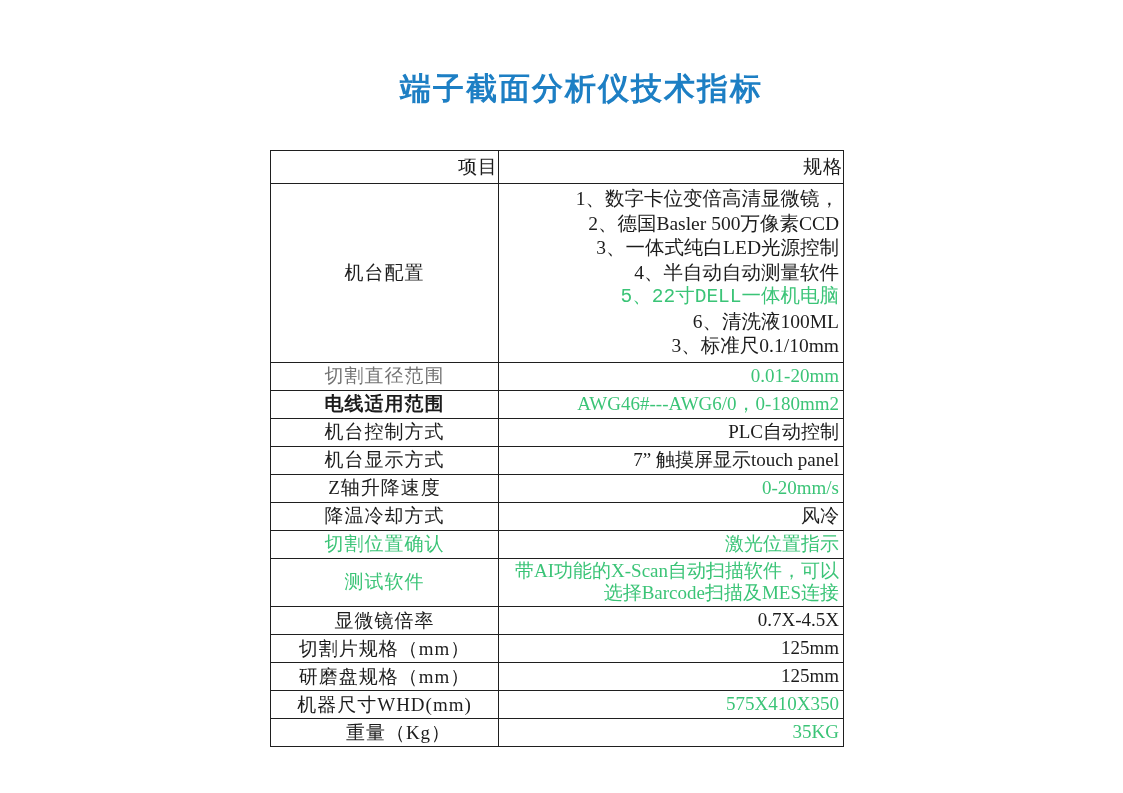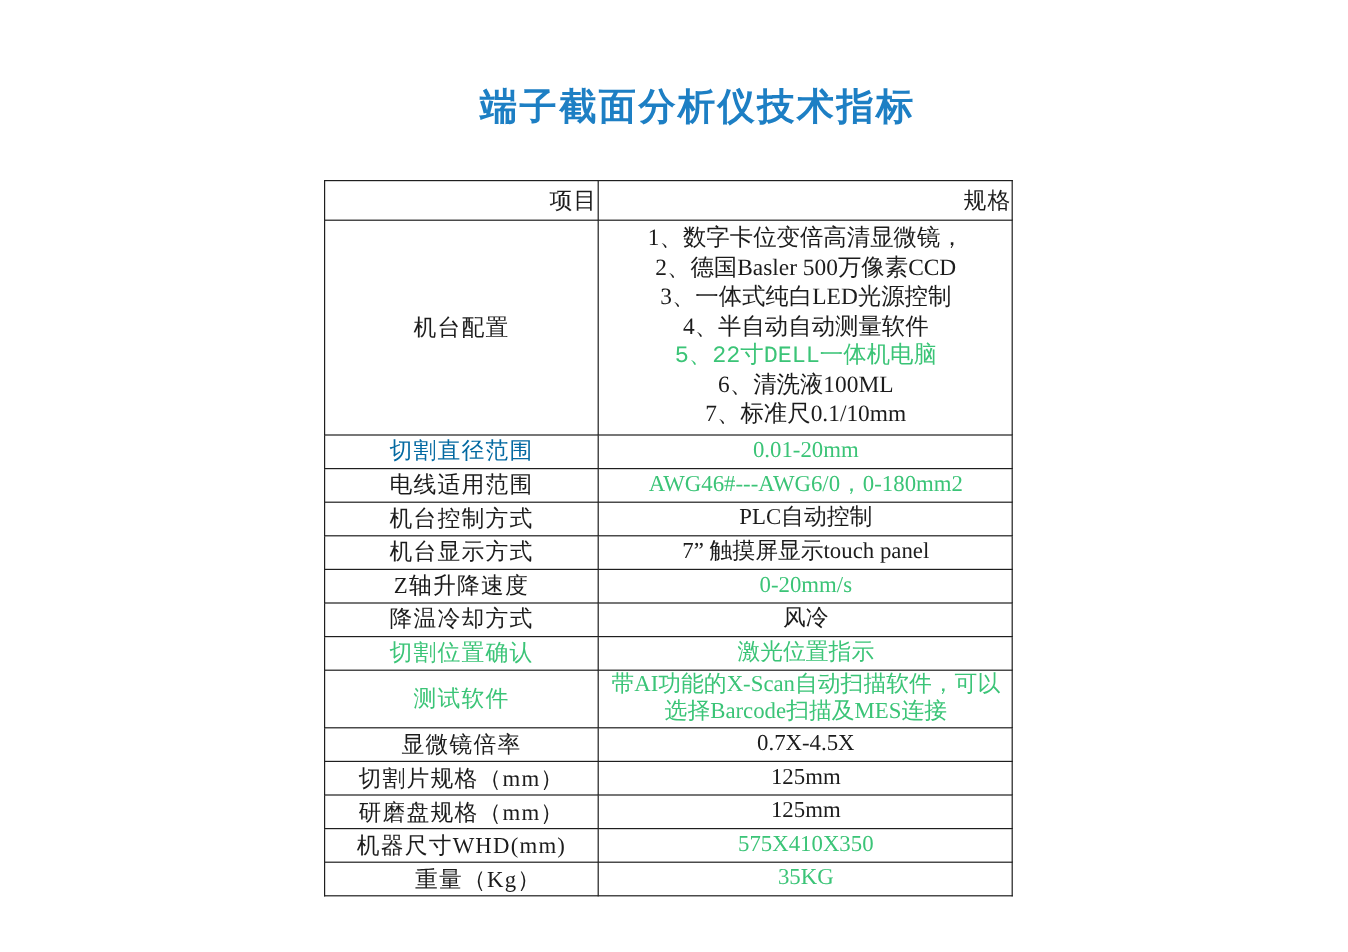--- a/index.html
+++ b/index.html
@@ -38,21 +38,21 @@
     font-size: 16px;
     font-weight: normal;
     text-align: right;
     letter-spacing: 1px;
   }
   td.label-cell {
     text-align: center;
     letter-spacing: 1px;
   }
   td.value-cell {
-    text-align: center;
+    text-align: right;
     padding: 1px 4px 1px 5px;
     line-height: 1.2;
   }
   tr.row-normal { height: 28px; }
   tr.row-config { height: 173px; }
   tr.row-software { height: 47px; }
   .config-line {
     font-size: 19.5px;
     line-height: 24.5px;
     white-space: nowrap;
@@ -79,30 +79,30 @@
 
       <tr class="row-config">
         <td class="label-cell" style="color: rgb(28, 28, 28);">机台配置</td>
         <td class="value-cell pad-config">
           <div class="config-line" style="color: rgb(28, 28, 28);">1、数字卡位变倍高清显微镜，</div>
           <div class="config-line" style="color: rgb(28, 28, 28);">2、德国Basler 500万像素CCD</div>
           <div class="config-line" style="color: rgb(28, 28, 28);">3、一体式纯白LED光源控制</div>
           <div class="config-line" style="color: rgb(28, 28, 28);">4、半自动自动测量软件</div>
           <div class="config-line" style="color: rgb(59, 196, 119); font-family: Liberation Mono, monospace;">5、22寸DELL一体机电脑</div>
           <div class="config-line" style="color: rgb(28, 28, 28);">6、清洗液100ML</div>
-          <div class="config-line" style="color: rgb(28, 28, 28);">7、标准尺0.1/10mm</div>
+          <div class="config-line" style="color: rgb(28, 28, 28);">3、标准尺0.1/10mm</div>
         </td>
       </tr>
 
       <tr class="row-normal">
-        <td class="label-cell" style="color: #0369a1; margin-left: 24px;">切割直径范围</td>
+        <td class="label-cell" style="color: #737373; margin-left: 24px;">切割直径范围</td>
         <td class="value-cell" style="color: rgb(59, 196, 119);">0.01-20mm</td>
       </tr>
       <tr class="row-normal">
-        <td class="label-cell" style="color: rgb(28, 28, 28);">电线适用范围</td>
+        <td class="label-cell" style="color: rgb(28, 28, 28); font-weight: bold;">电线适用范围</td>
         <td class="value-cell" style="color: rgb(59, 196, 119);">AWG46#---AWG6/0，0-180mm2</td>
       </tr>
       <tr class="row-normal">
         <td class="label-cell" style="color: rgb(28, 28, 28);">机台控制方式</td>
         <td class="value-cell" style="color: rgb(28, 28, 28);">PLC自动控制</td>
       </tr>
       <tr class="row-normal">
         <td class="label-cell" style="color: rgb(28, 28, 28);">机台显示方式</td>
         <td class="value-cell" style="color: rgb(28, 28, 28);">7” 触摸屏显示touch panel</td>
       </tr>

